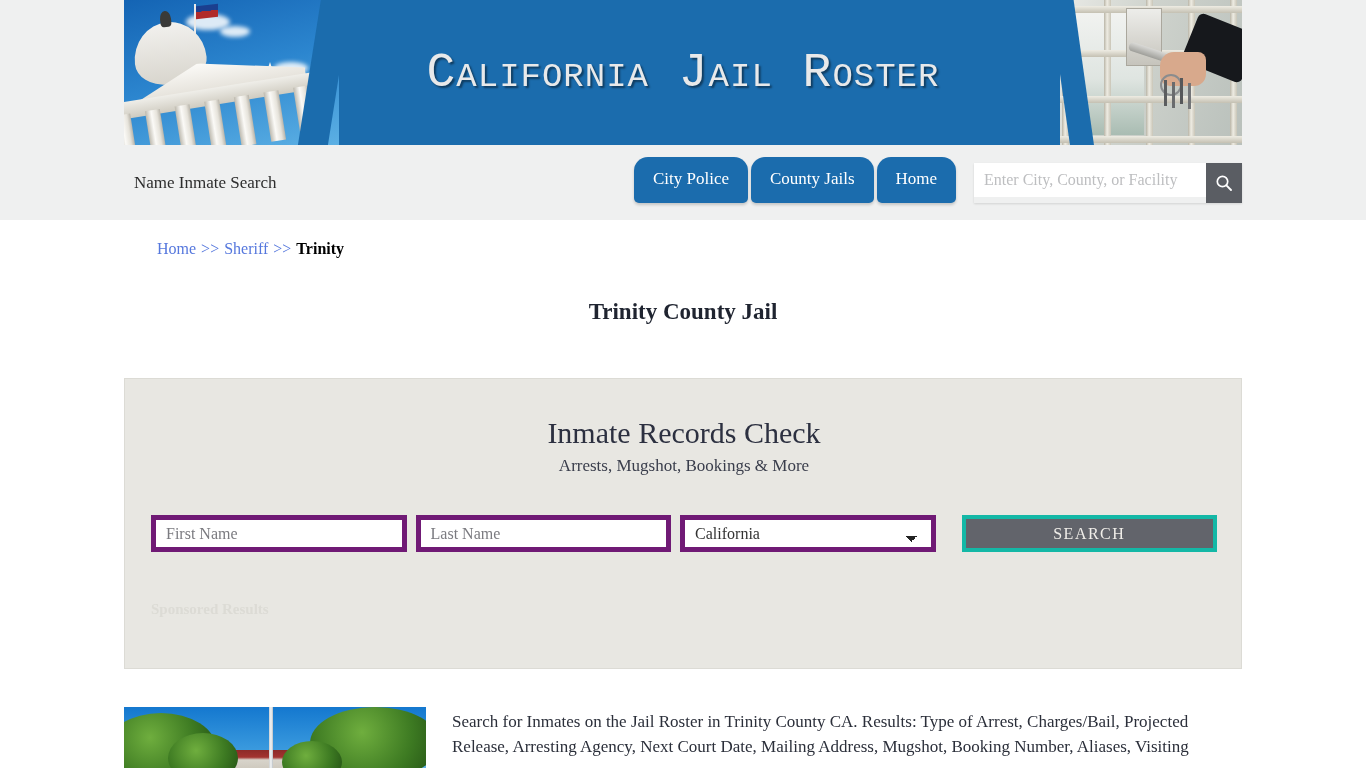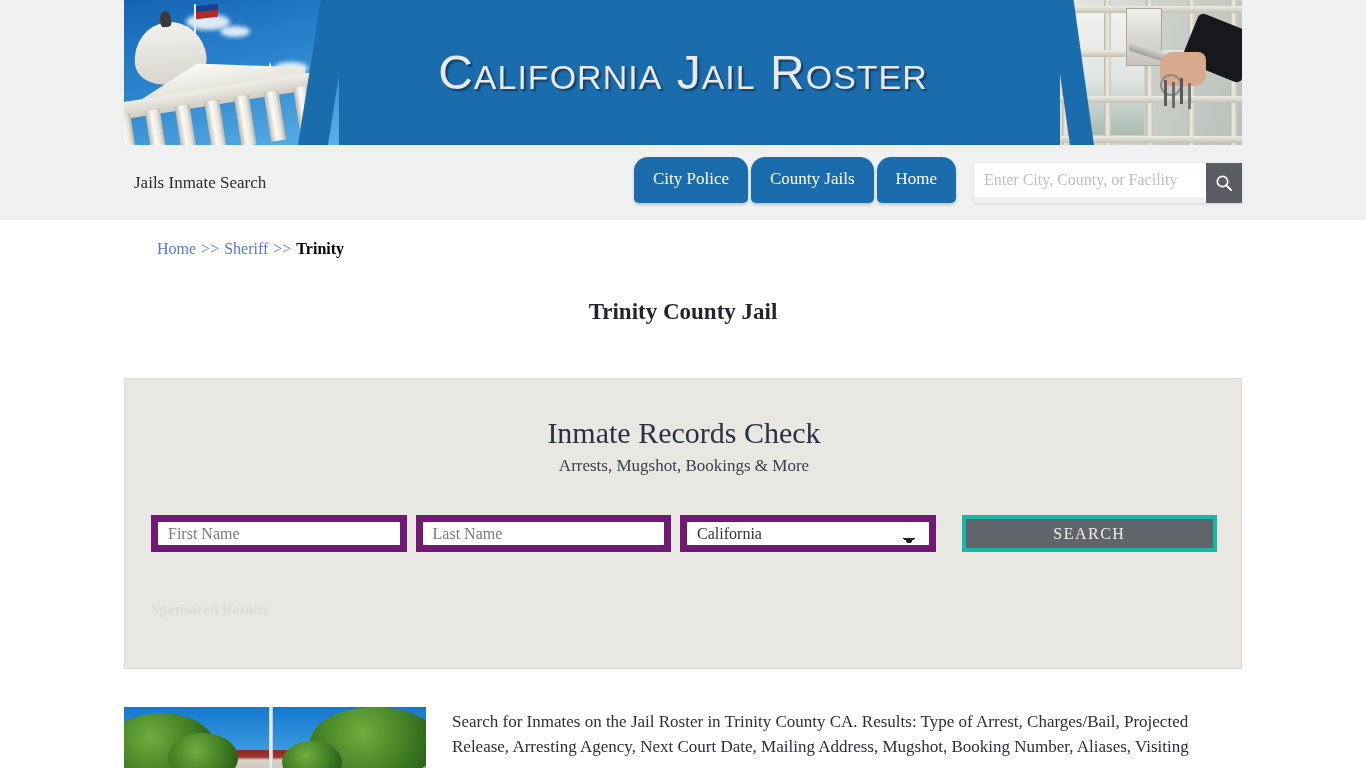--- a/index.html
+++ b/index.html
@@ -175,21 +175,21 @@
     background:#1b6cad;
     transform: skewX(8deg);
   }
   .banner-title {
     position: absolute;
     left: 0; top: 0;
     width: 1118px; height: 145px;
     display: flex;
     align-items: center;
     justify-content: center;
-    font-family: Liberation Sans, sans-serif;
+    font-family: Liberation Mono, monospace;
     font-size: 48px;
     font-variant: small-caps;
     letter-spacing: 1px;
     color: #e8e9ea;
     text-shadow: 2px 2px 2px rgba(0,0,0,0.45);
     pointer-events: none;
   }
 
   
   .nav-row {
@@ -303,21 +303,21 @@
   .form-row {
     position: absolute;
     left: 26px; top: 136px;
     width: 1066px;
     display: flex;
   }
   .fld {
     height: 37px;
     box-sizing: border-box;
     background: #ffffff;
-    border: 7px solid #701a75;
+    border: 5px solid #701a75;
     font-family: "Liberation Serif", "DejaVu Serif", serif;
     font-size: 16px;
     color: #333;
     padding: 0 10px;
     outline: none;
   }
   .fld::placeholder { color: #7b7b80; }
   .fld-first { width: 259px; margin-right: 9px; }
   .fld-last  { width: 259px; margin-right: 9px; }
   .fld-state {
@@ -440,21 +440,21 @@
       <div class="hand"></div>
       <div class="keyring"></div>
       <div class="keys"></div>
       <div class="banner-right-edge"></div>
     </div>
 
     <div class="banner-title">California Jail Roster</div>
   </div>
 
   <div class="nav-row">
-    <div class="site-name">Jails Inmate Search</div>
+    <div class="site-name">Name Inmate Search</div>
 
     <div class="nav-tabs">
       <div class="nav-tab">City Police</div>
       <div class="nav-tab">County Jails</div>
       <div class="nav-tab">Home</div>
     </div>
 
     <div class="search-wrap">
       <input class="search-input" type="text" placeholder="Enter City, County, or Facility" style="">
       <button class="search-btn">

